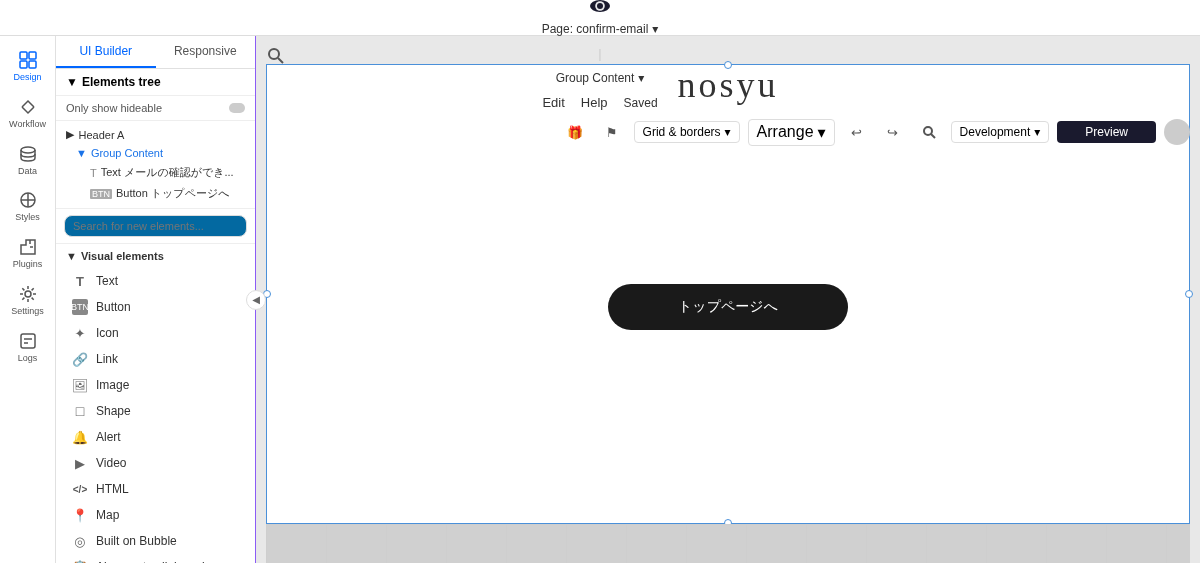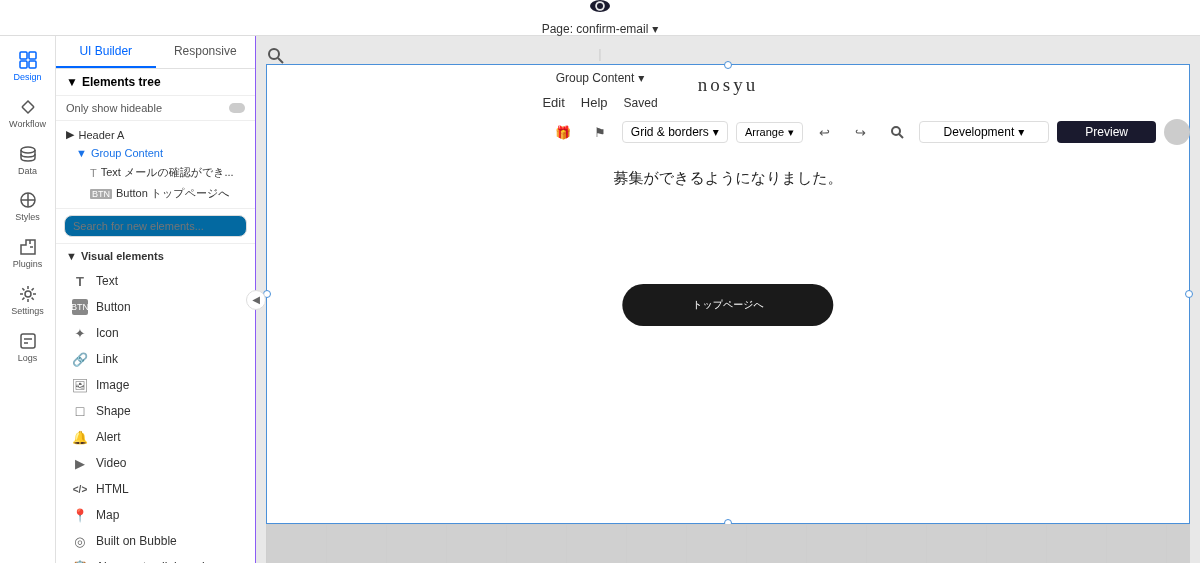--- a/index.html
+++ b/index.html
@@ -15,22 +15,22 @@
     .topbar-logo svg { width: 12px; height: 12px; }
     .page-selector { display: flex; align-items: center; gap: 4px; font-size: 12px; color: #333; cursor: pointer; padding: 2px 6px; border-radius: 4px; }
     .topbar-sep { color: #ccc; }
     .group-content-selector { display: flex; align-items: center; gap: 4px; font-size: 12px; color: #333; cursor: pointer; padding: 2px 6px; border-radius: 4px; }
     .topbar-actions { display: flex; align-items: center; gap: 16px; font-size: 13px; }
     .topbar-actions span { cursor: pointer; color: #333; }
     .saved-label { color: #888; font-size: 12px; }
     .topbar-right { margin-left: auto; display: flex; align-items: center; gap: 8px; }
     .topbar-icon-btn { width: 28px; height: 28px; display: flex; align-items: center; justify-content: center; cursor: pointer; color: #555; border-radius: 4px; }
     .grid-borders-btn { display: flex; align-items: flex-start; gap: 4px; font-size: 12px; cursor: pointer; padding: 3px 8px; border: 1px solid #ddd; border-radius: 4px; background: #fff; }
-    .arrange-btn { display: flex; align-items: center; gap: 4px; font-size: 11px; cursor: pointer; padding: 3px 8px; border: 1px solid #ddd; border-radius: 4px; background: #fff; }
-    .dev-btn { display: flex; align-items: center; gap: 4px; font-size: 12px; cursor: pointer; padding: 3px 24px; border: 1px solid #ddd; border-radius: 4px; background: #fff; }
+    .arrange-btn { display: flex; align-items: center; gap: 4px; font-size: 16px; cursor: pointer; padding: 3px 8px; border: 1px solid #ddd; border-radius: 4px; background: #fff; }
+    .dev-btn { display: flex; align-items: center; gap: 4px; font-size: 12px; cursor: pointer; padding: 3px 8px; border: 1px solid #ddd; border-radius: 4px; background: #fff; }
     .preview-btn { background: #1a1a2e; color: #fff; font-size: 12px; padding: 4px 28px; border-radius: 4px; cursor: pointer; border: none; }
     .avatar { width: 26px; height: 26px; border-radius: 50%; background: #ccc; }
 
     
     .app-layout { display: flex; height: calc(100vh - 36px); }
 
     
     .icon-sidebar {
       width: 56px; background: #fff; border-right: 1px solid #e0e0e0;
       display: flex; flex-direction: column; align-items: center; padding: 8px 0; gap: 2px;
@@ -110,37 +110,37 @@
     }
 
     
     .canvas-search { position: absolute; top: 10px; left: 10px; z-index: 2; }
     .canvas-search svg { width: 18px; height: 18px; color: #555; }
     .page-top { height: 460px; background: #fff; position: relative; }
     .page-bottom { top: 460px; height: 80px; background: #d0d0d0; position: absolute; left: 0; right: 0; }
 
     
     .nosyu-logo {
-      position: absolute; top: 10px; left: 50%; transform: translateX(-50%);
-      font-size: 19px; font-weight: 300; letter-spacing: 3px; color: #333;
+      position: absolute; top: 0; left: 50%; transform: translateX(-50%);
+      font-size: 36px; font-weight: 300; letter-spacing: 3px; color: #333;
       font-family: 'Times New Roman', serif;
     }
 
     
     .confirmation-content {
       position: absolute; top: 100px; left: 50%; transform: translateX(-50%);
       text-align: left; white-space: nowrap;
     }
     .confirmation-content p { font-size: 15px; color: #222; line-height: 1.8; }
 
     
     .top-button {
       position: absolute; top: 220px; left: 50%; transform: translateX(-50%);
       background: #1a1a1a; color: #fff; border: none; border-radius: 30px;
-      padding: 14px 70px; font-size: 10px; cursor: pointer; white-space: nowrap;
+      padding: 14px 70px; font-size: 14px; cursor: pointer; white-space: nowrap;
     }
 
     
     .selection-handle {
       position: absolute; width: 8px; height: 8px; background: #fff;
       border: 1px solid #4a90d9; border-radius: 50%;
     }
     .frame-border {
       position: absolute; border: 1px solid #4a90d9; pointer-events: none;
     }
@@ -381,21 +381,20 @@
         <div class="frame-border" style="top:0; left:0; right:0; height:460px;">
           <div class="selection-handle" style="top:-4px; left:50%; transform:translateX(-50%);"></div>
           <div class="selection-handle" style="bottom:-4px; left:50%; transform:translateX(-50%);"></div>
           <div class="selection-handle" style="top:50%; left:-4px; transform:translateY(-50%);"></div>
           <div class="selection-handle" style="top:50%; right:-4px; transform:translateY(-50%);"></div>
         </div>
 
         <div class="nosyu-logo">nosyu</div>
 
         <div class="confirmation-content">
-          <p>募集ができるようになりました。</p>
         </div>
 
         <button class="top-button">トップページへ</button>
       </div>
 
       <div class="page-bottom">
         <div class="grid-overlay"></div>
       </div>
     </div>
   </div>

